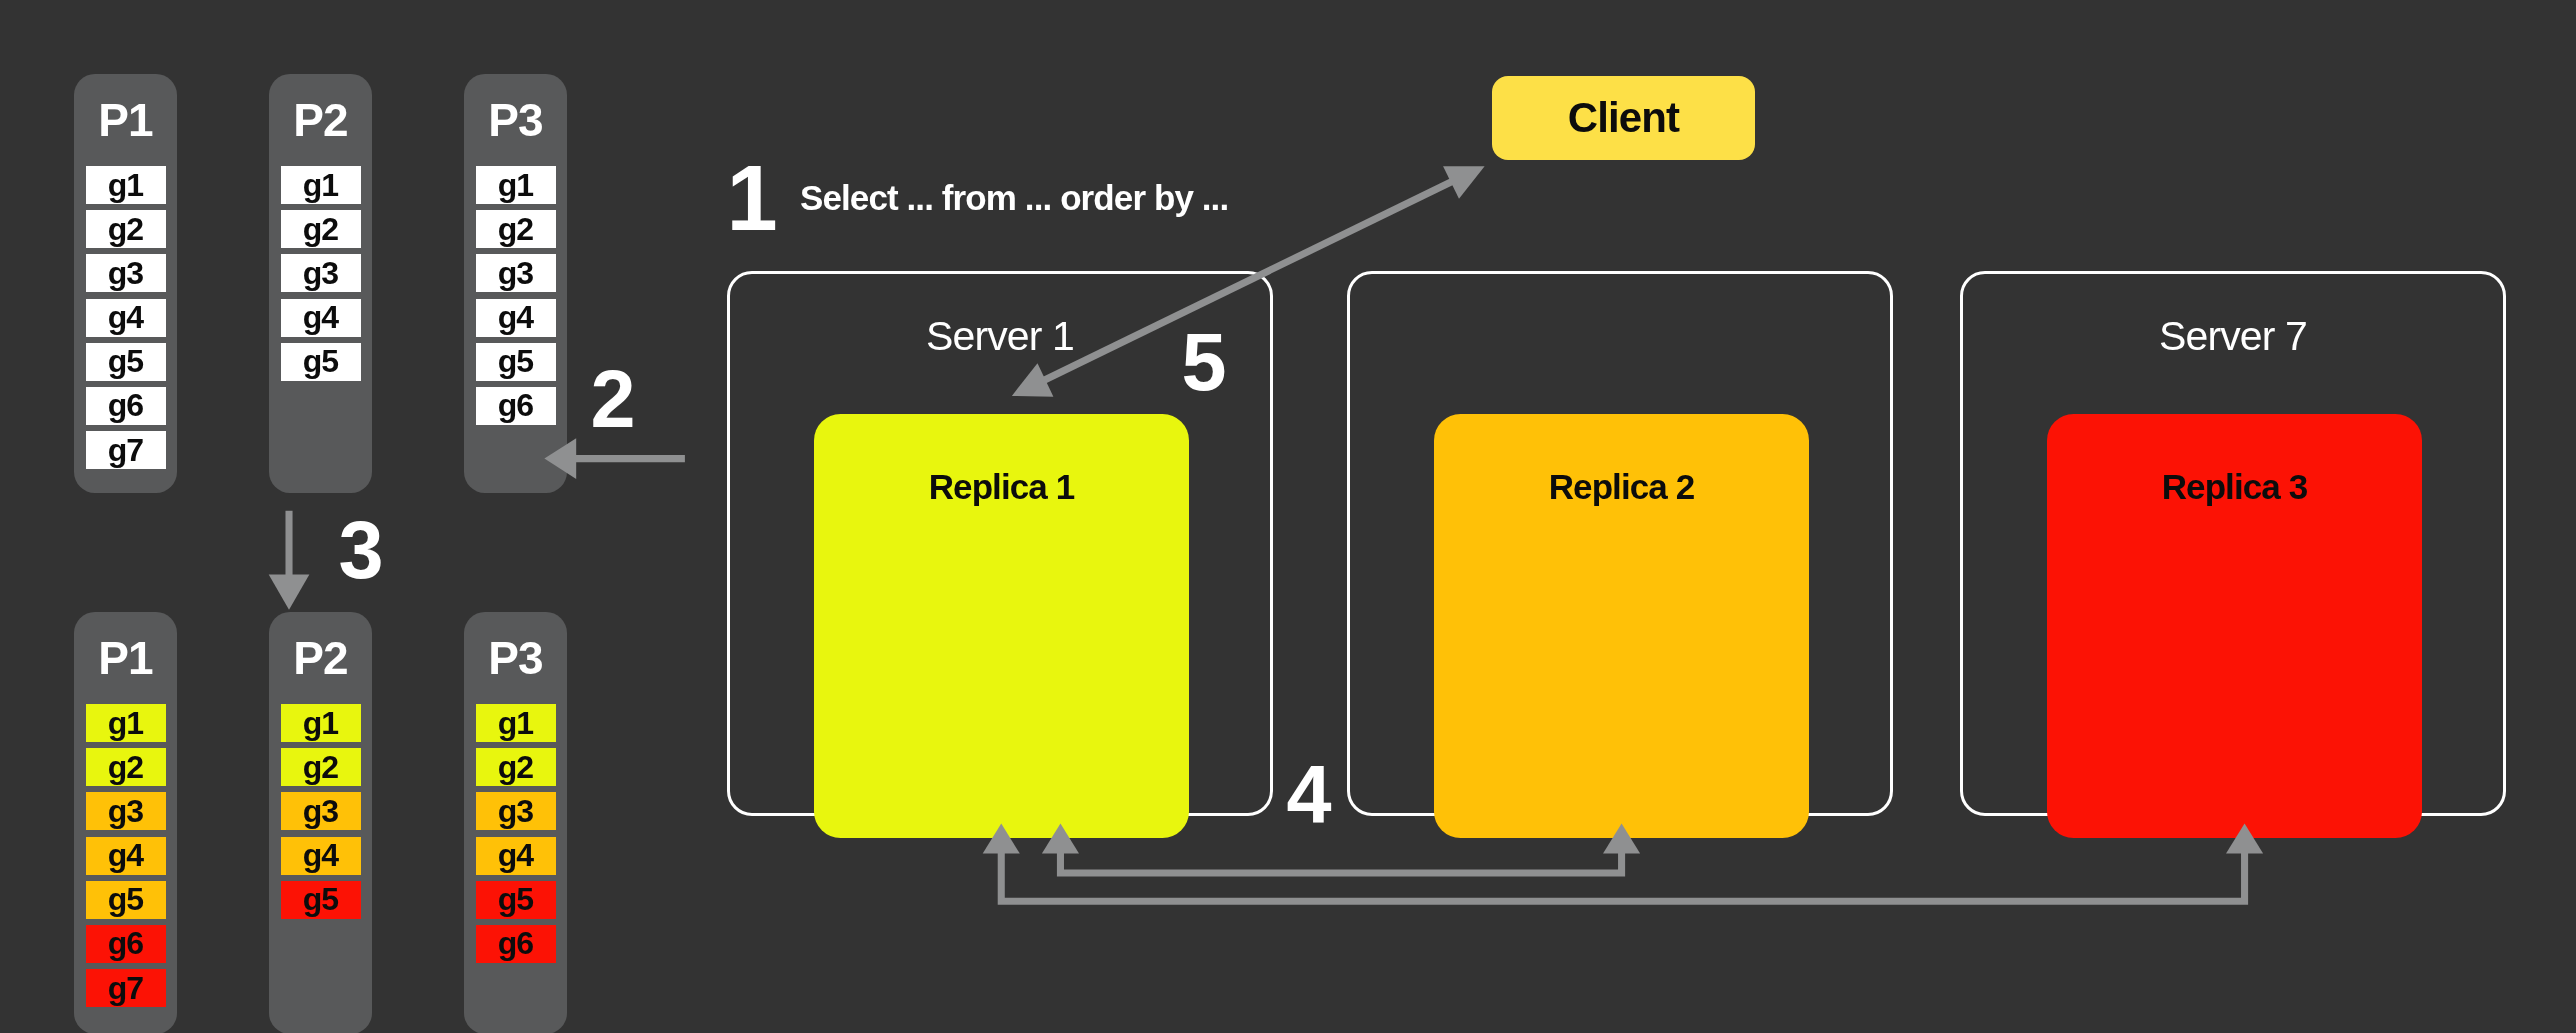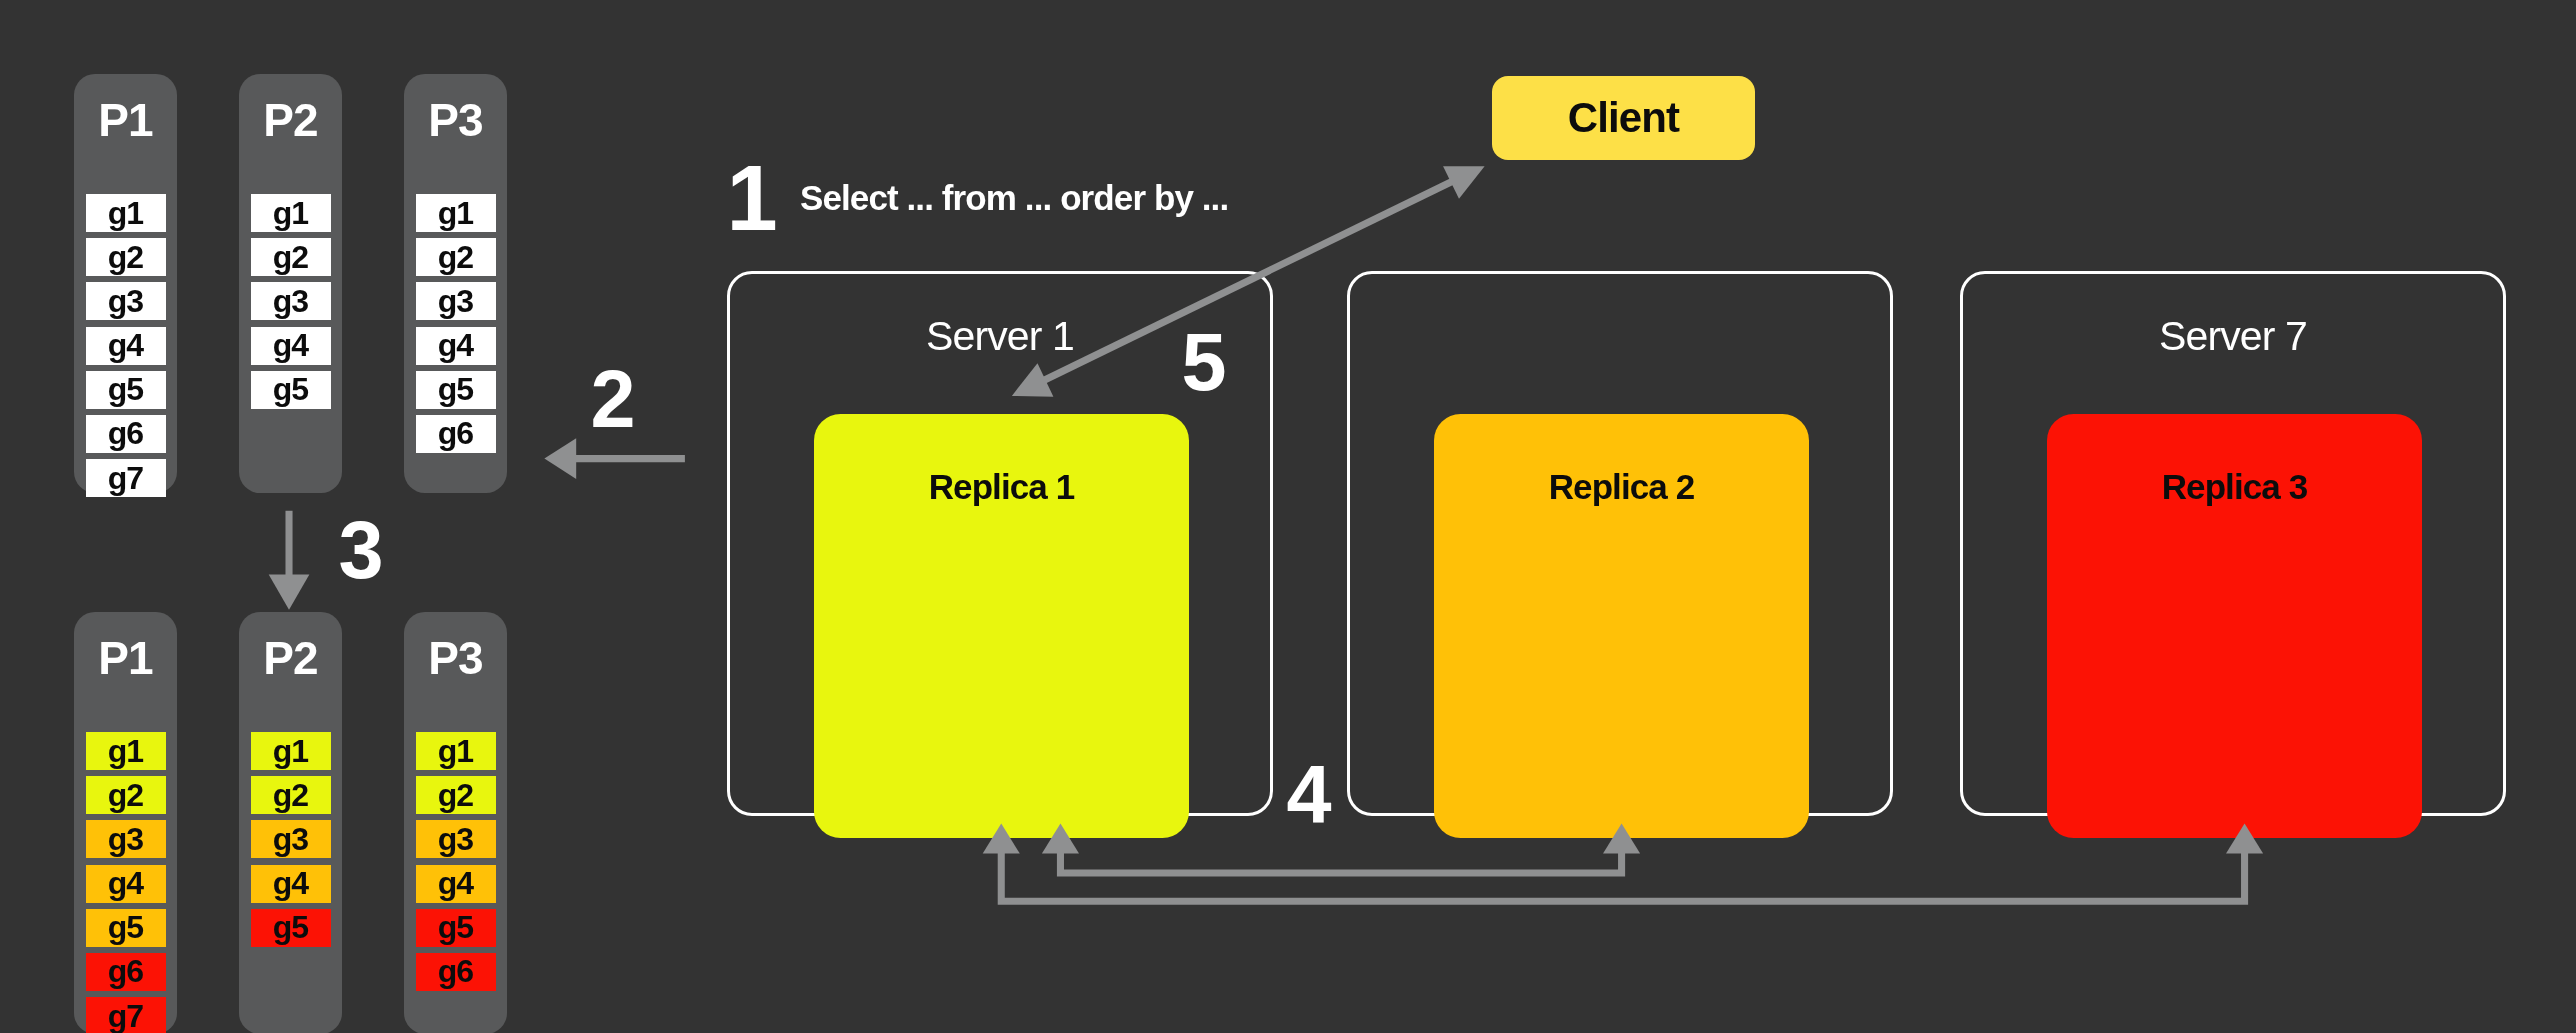--- a/index.html
+++ b/index.html
@@ -6,42 +6,42 @@
   body { font-family: "Liberation Sans", "DejaVu Sans", sans-serif; }
 
   #canvas {
     position:relative;
     width:2576px; height:1033px;
     background: var(--bg, #333333);
     overflow:hidden;
   }
 
   
-  .pgroup { position:absolute; display:flex; gap:62px; }
+  .pgroup { position:absolute; display:flex; gap:92px; }
   #group-before { left:74px; top:74px; }
   #group-after  { left:74px; top:612px; }
 
   .pcol {
     position:relative;
     width:103px;
     background: var(--panel, #58595a);
     border-radius:21px;
   }
   #group-before .pcol { height:419px; }
   #group-after  .pcol { height:422px; }
 
   .pcol-title {
     text-align:center;
     padding-top:19.4px;
     font-size:46px; font-weight:bold; color:#ffffff;
     letter-spacing:-0.9px;
   }
   .cells {
     position:absolute; left:11.5px; right:11.5px; top:92px;
-    display:flex; flex-direction:column; gap:6.2px;margin-top:28px;
+    display:flex; flex-direction:column; gap:6.2px;
   }
   .cell {
     height:38px;
     display:flex; align-items:center; justify-content:center;
     font-size:32px; font-weight:bold; color:#0c0c0c;
     letter-spacing:-0.9px;
   }
 
   
   .server {

